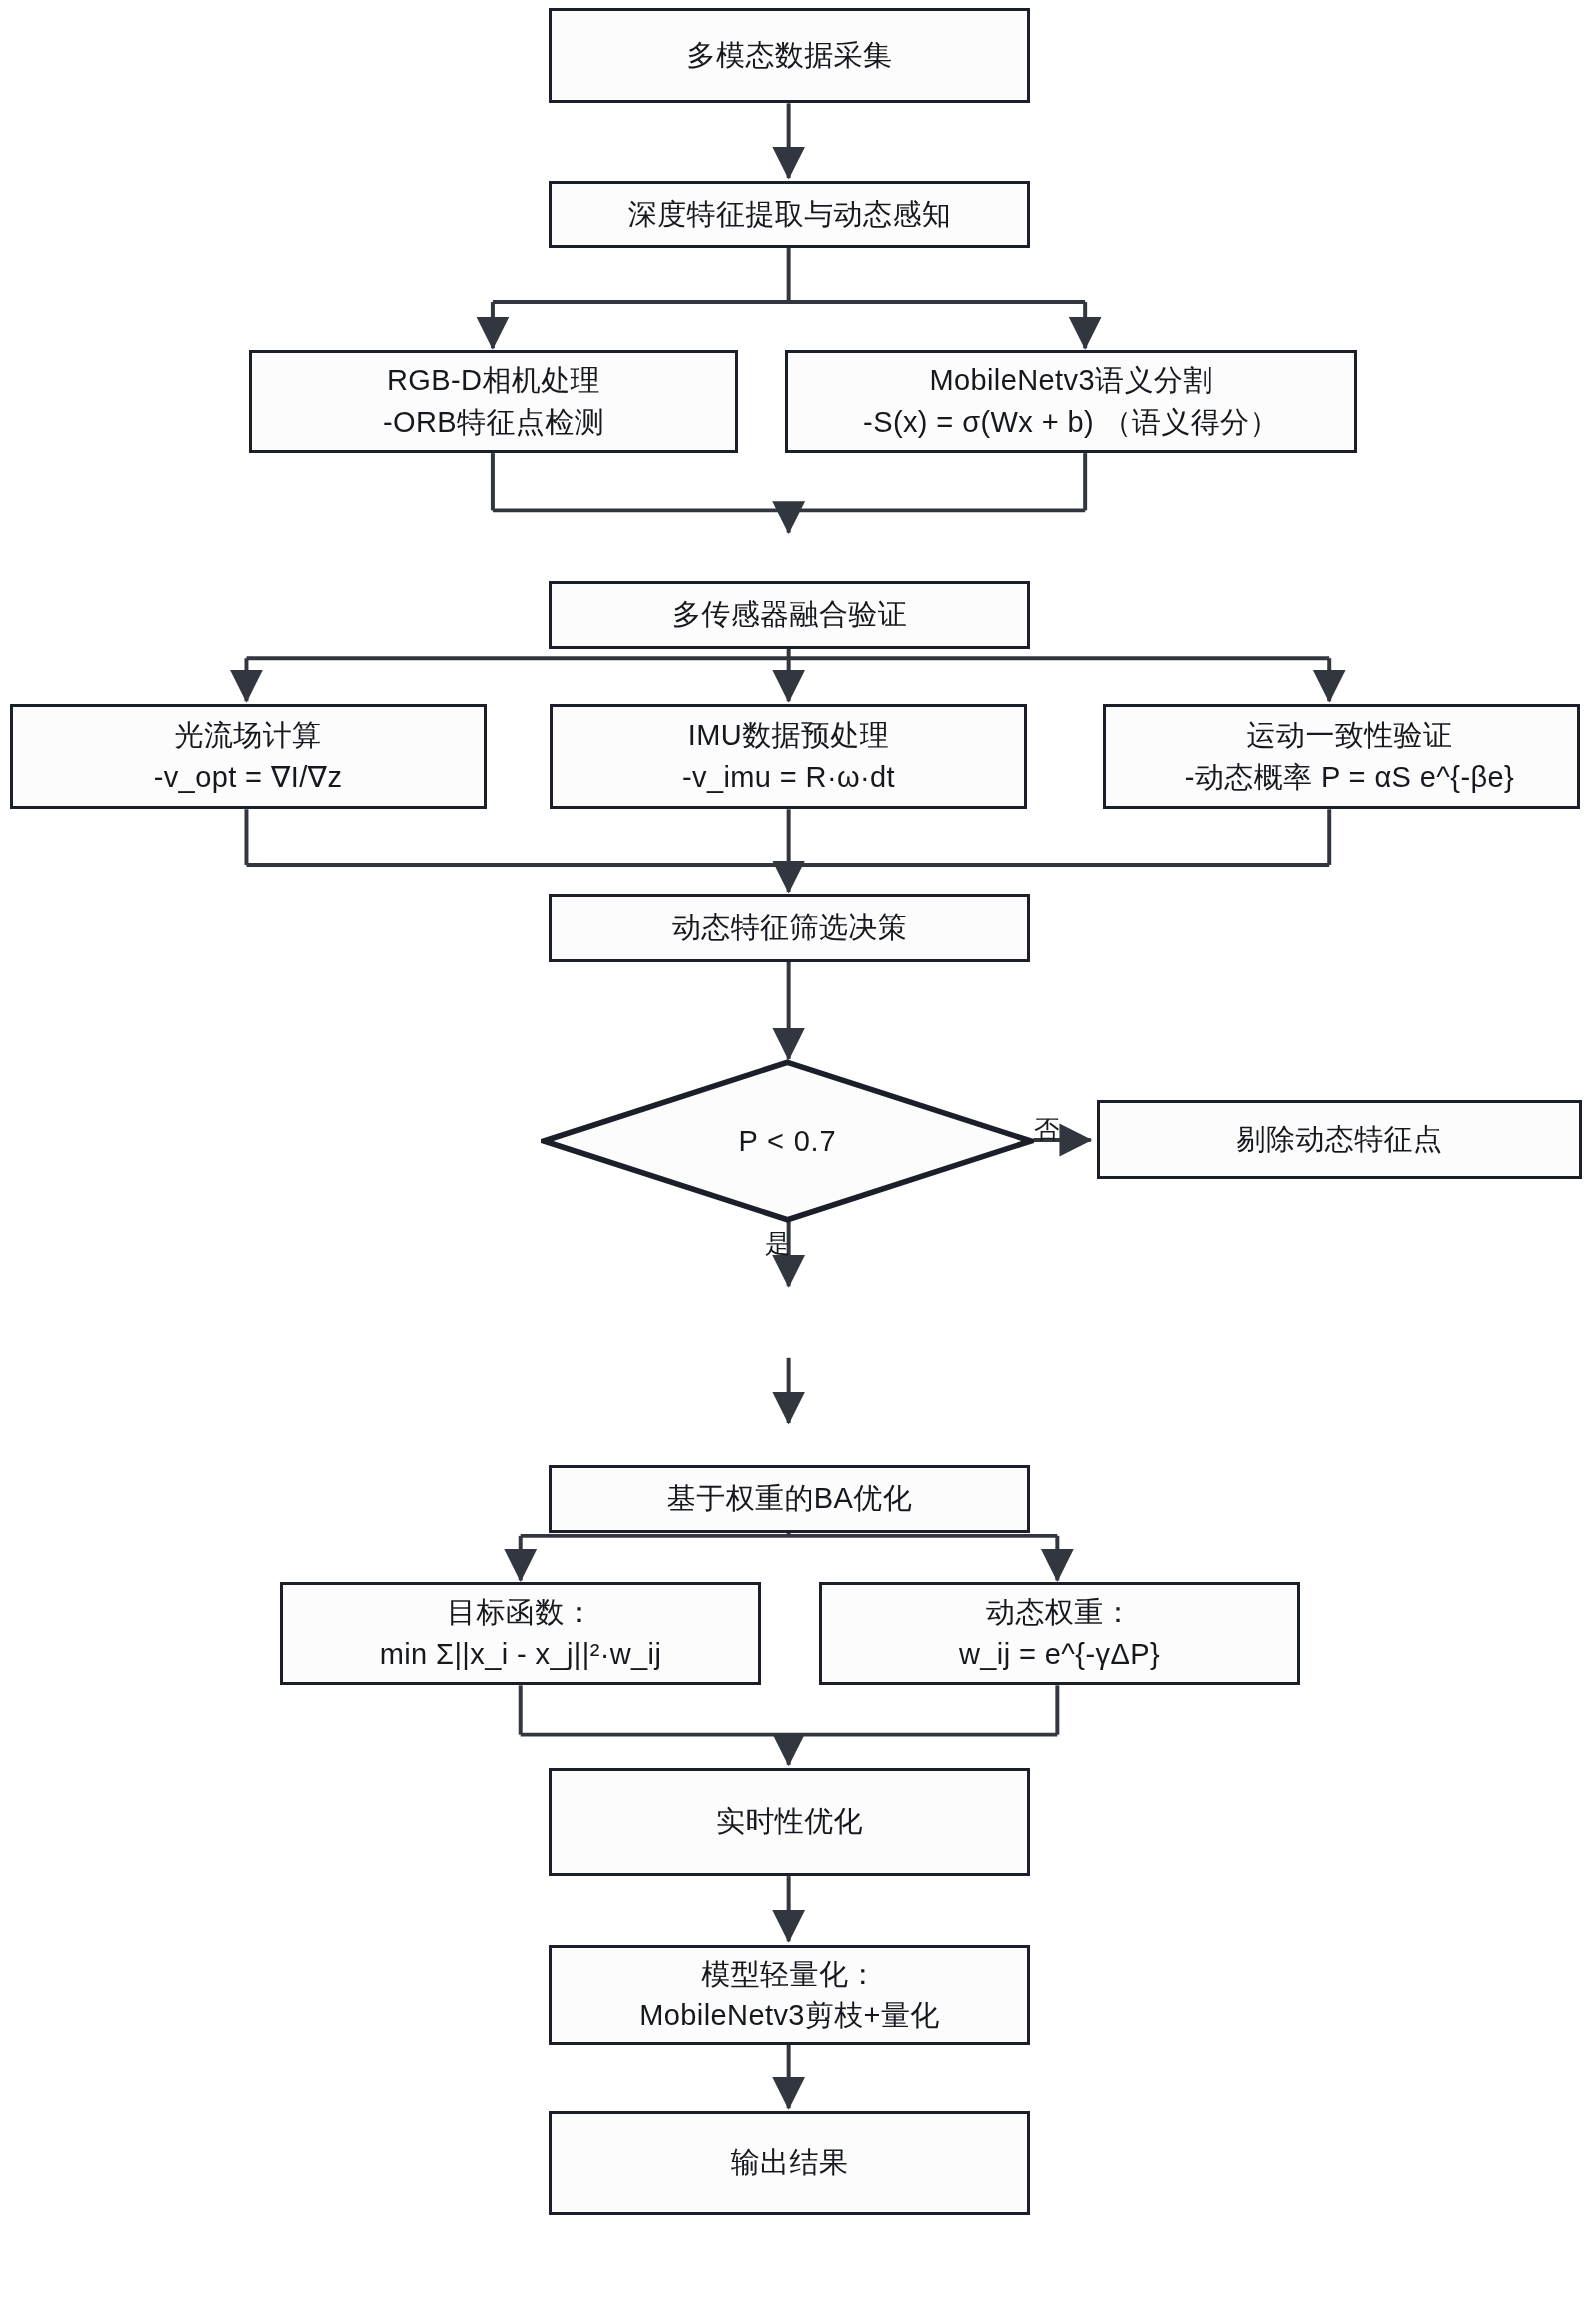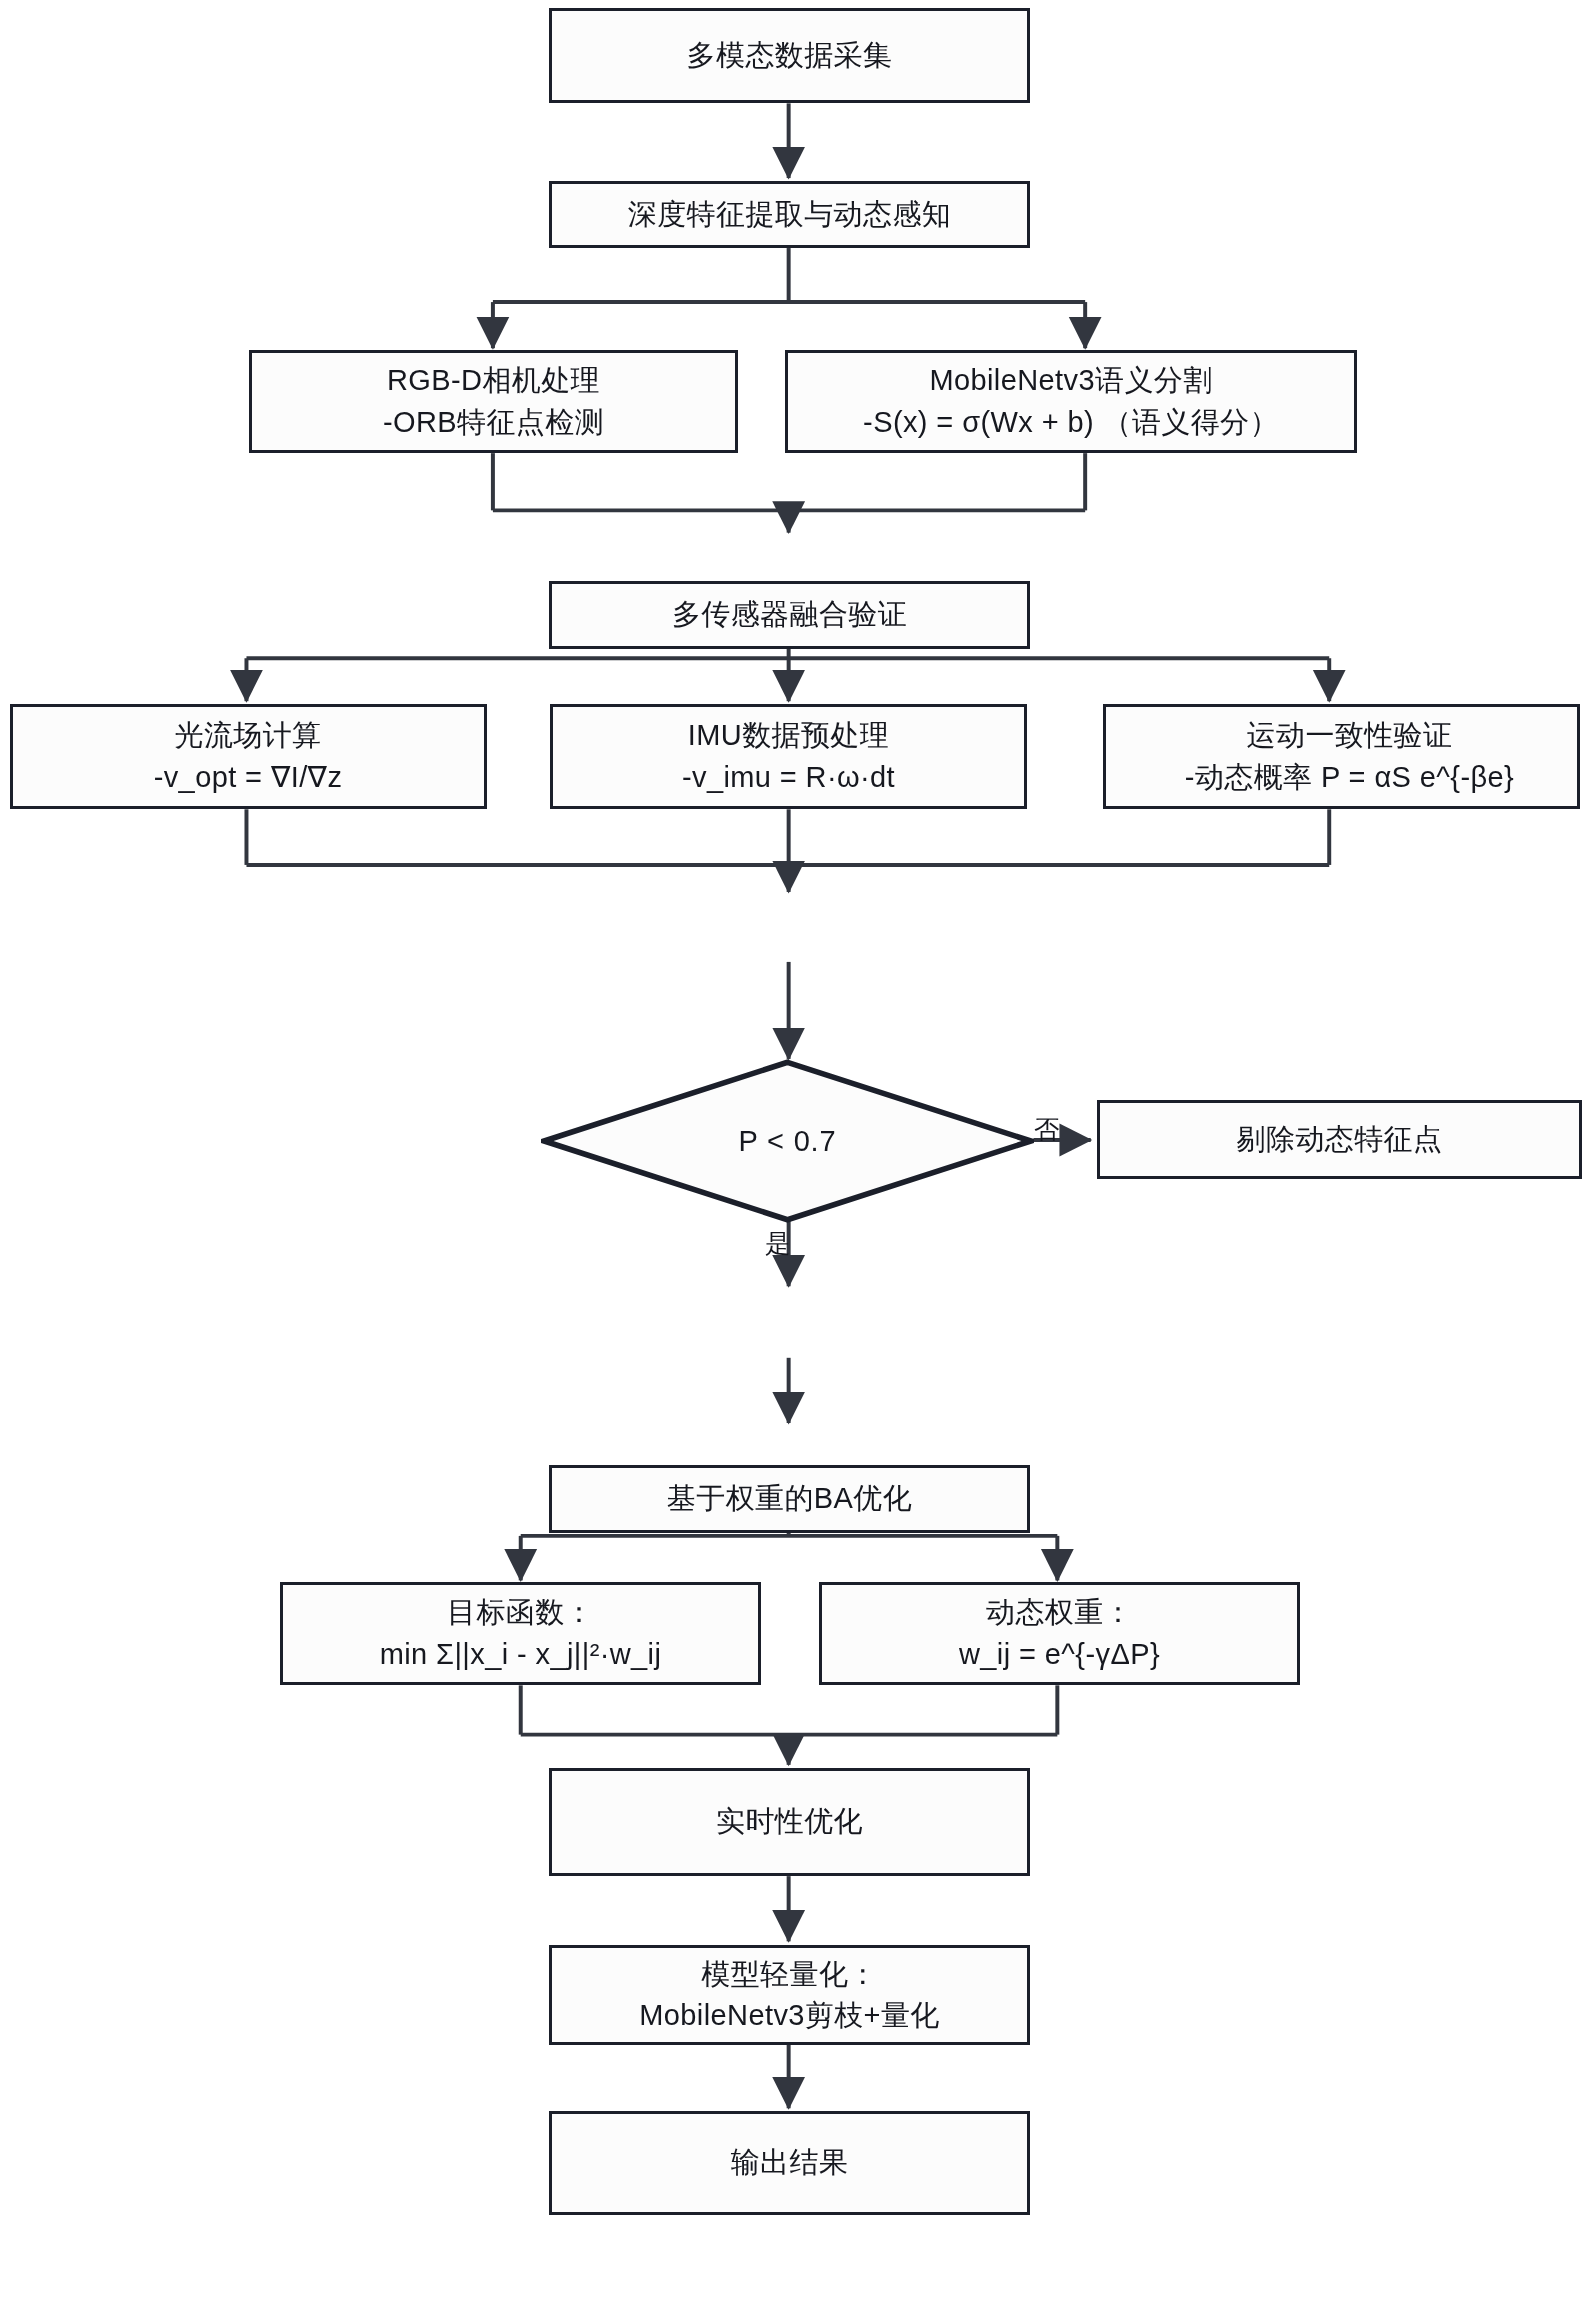--- a/index.html
+++ b/index.html
@@ -156,20 +156,23 @@
   <div class="node" style="left:550px; top:704px; width:477px; height:105px;">
     <span>IMU数据预处理</span>
     <span class="l2">-v_imu = R·ω·dt</span>
   </div>
 
   <div class="node" style="left:1103px; top:704px; width:477px; height:105px;padding-left:16px;">
     <span>运动一致性验证</span>
     <span class="l2">-动态概率 P = αS e^{-βe}</span>
   </div>
 
+  <div class="node" style="left:549px; top:894px; width:481px; height:68px;">
+    <span>动态特征筛选决策</span>
+  </div>
 
   <div class="diamond-wrap" style="left:541px; top:1059px; width:493px; height:164px;">
     <svg viewBox="0 0 620 206" width="493" height="164">
       <polygon points="310,4 616,103 310,202 4,103" fill="#fcfcfc" stroke="#1b1f2a" stroke-width="7" stroke-linejoin="miter"></polygon>
     </svg>
     <span class="diamond-label">P &lt; 0.7</span>
   </div>
 
   <div class="edge-label" style="left:1034px; top:1117px;">否</div>
 

